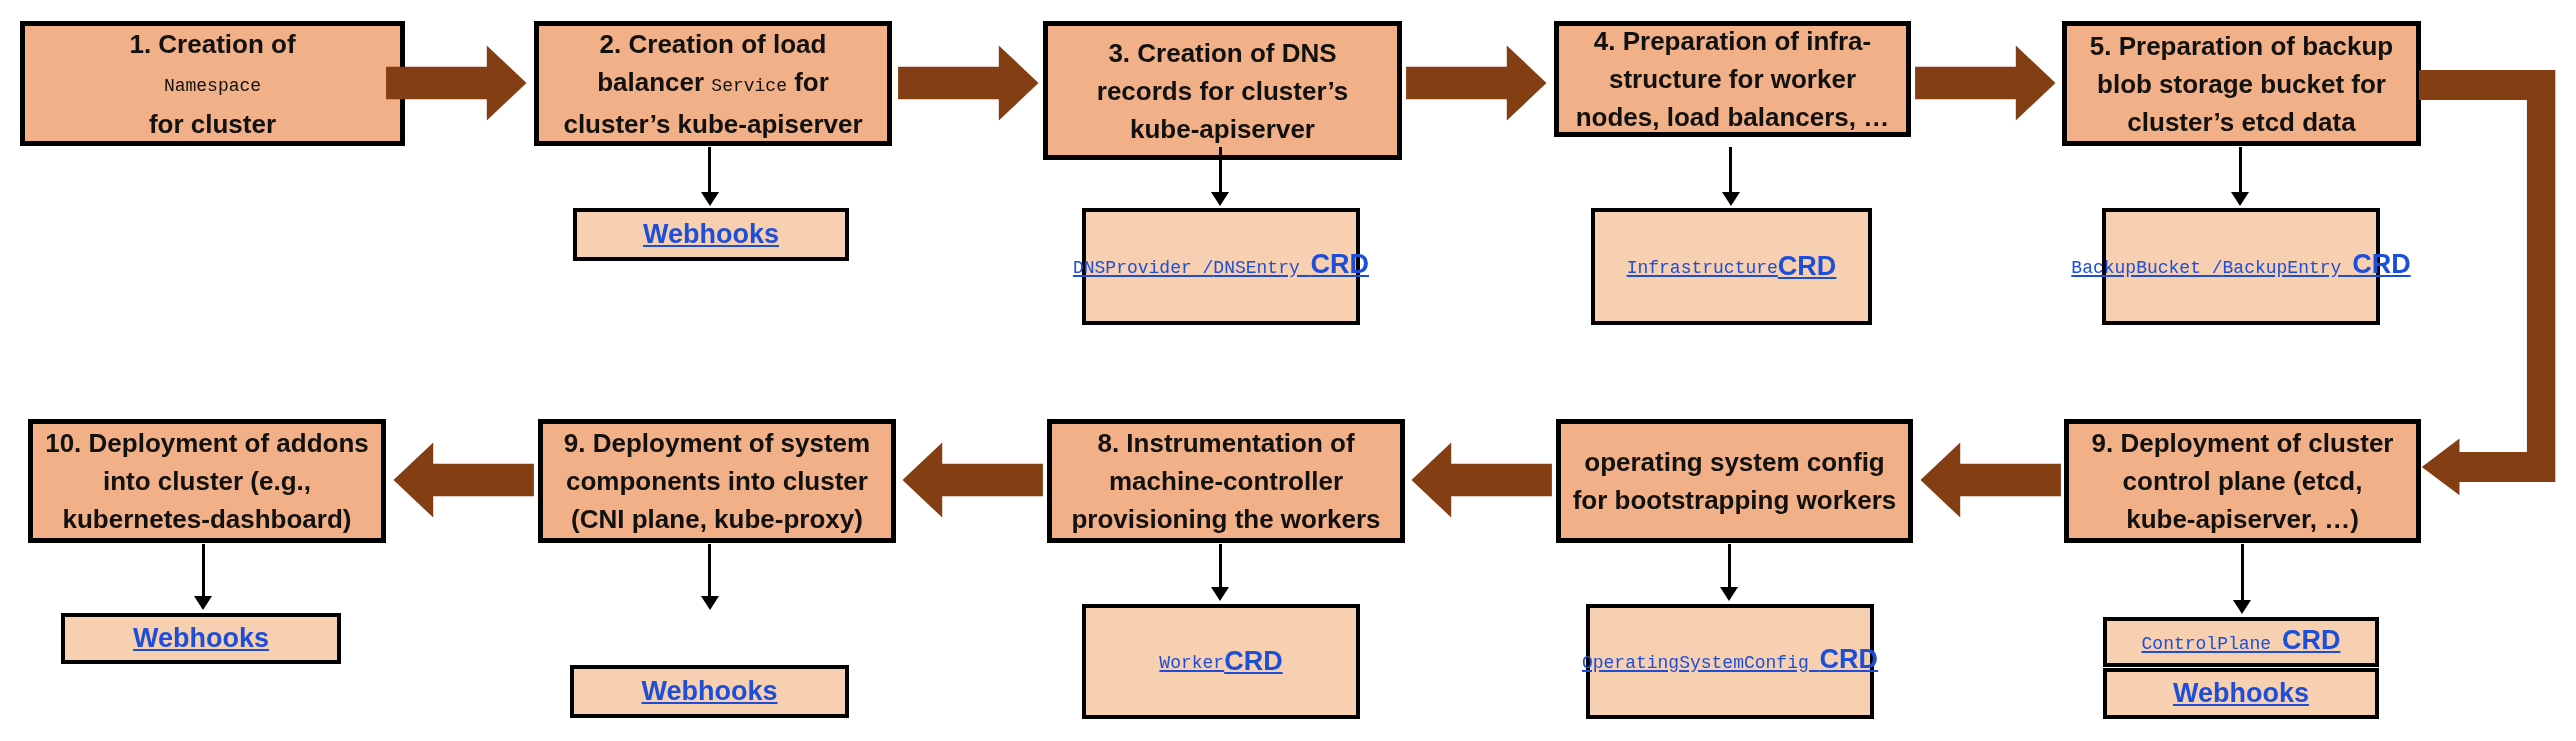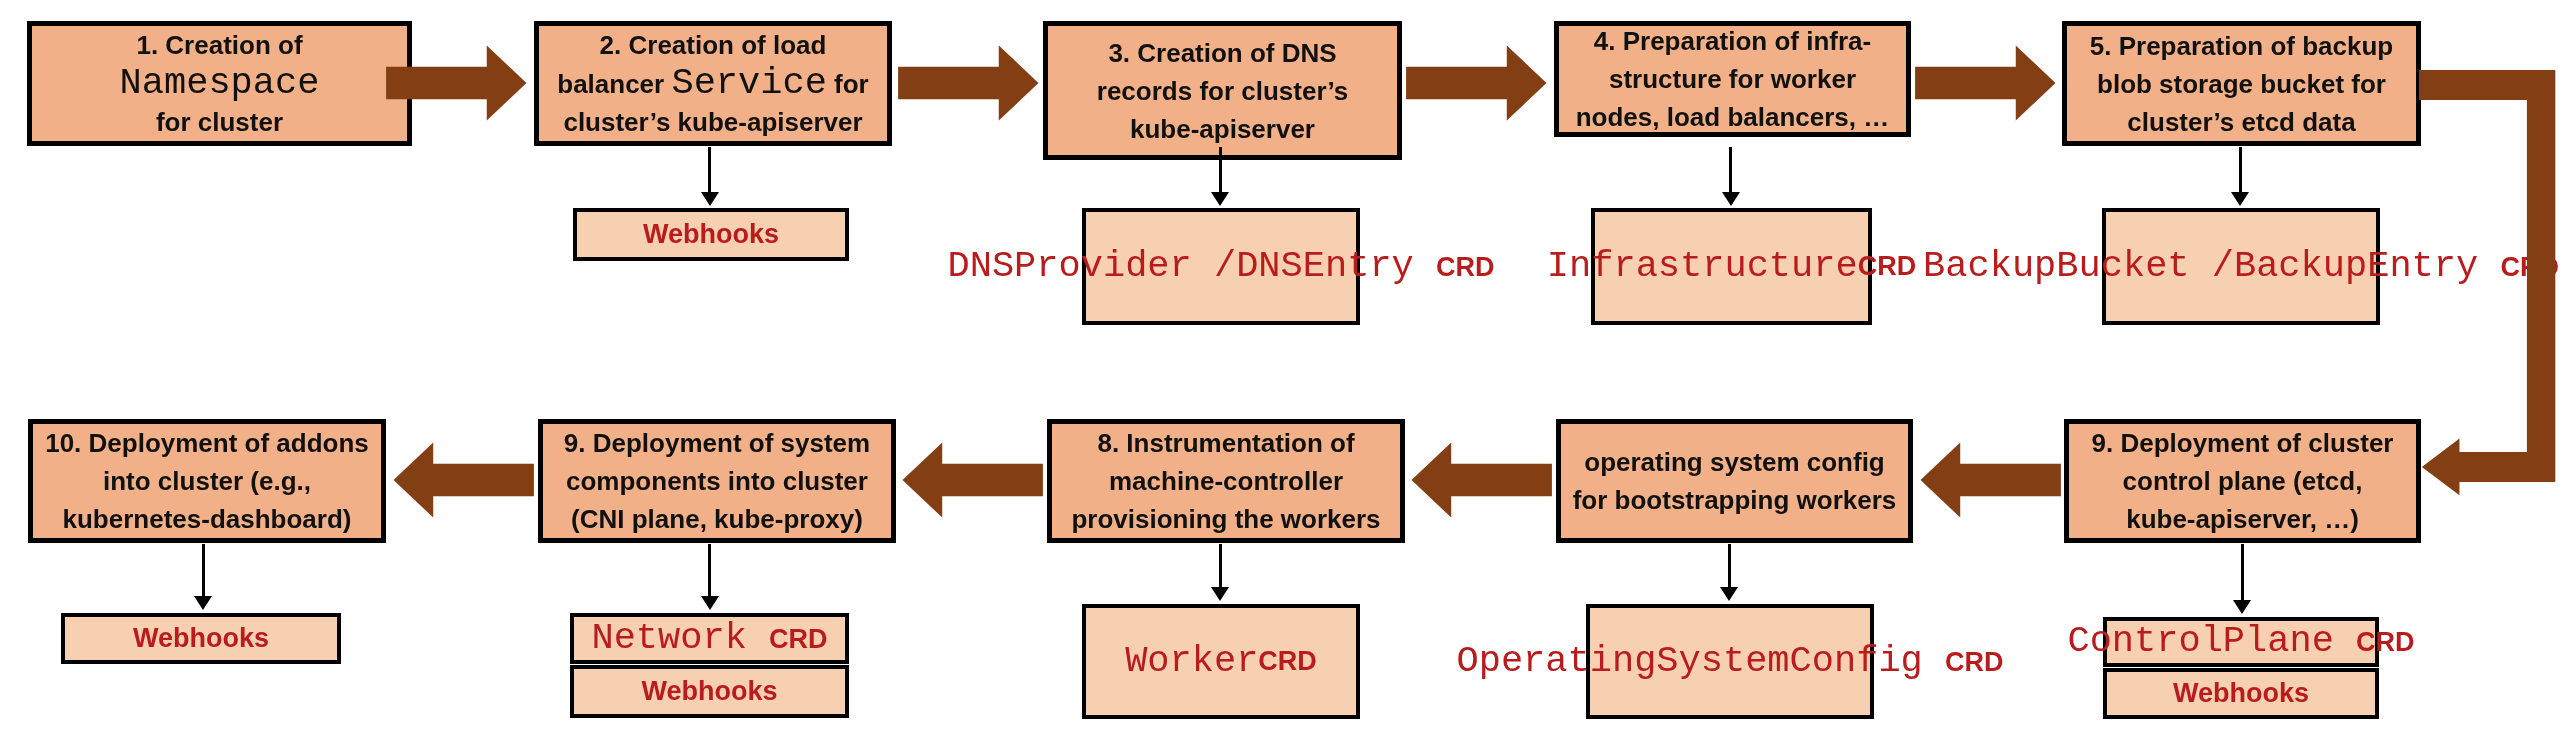--- a/index.html
+++ b/index.html
@@ -24,47 +24,47 @@
     width:100%;
   }
   
   .sbox{
     position:absolute;
     background:var(--sub-fill,#f7cfb1);
     border:4.3px solid var(--border,#000);
     box-sizing:border-box;
     display:flex;align-items:center;justify-content:center;
     text-align:center;
-    font-size:27px;font-weight:700;color:#b91c1c;line-height:43px;
+    font-size:27px;font-weight:700;color:#1d4ed8;line-height:43px;text-decoration:underline;
   }
   .tl{white-space:nowrap;}
   .mono{
     font-family:"Liberation Mono", monospace;
     font-weight:400;
-    font-size:37px;
+    font-size:18px;
   }
   .crd{font-weight:700;font-family:"Liberation Sans",sans-serif;}
   
   .conn{position:absolute;width:2.8px;background:#000;}
   .chead{
     position:absolute;width:0;height:0;
     border-left:9.3px solid transparent;
     border-right:9.3px solid transparent;
     border-top:14.2px solid #000;
   }
   
   .arrow{position:absolute;}
   .arrow polygon{fill:var(--arrow,#843e14);}
 </style>
 </head>
 <body style="background: rgb(255, 255, 255);">
 
 <div id="canvas" style="--box-fill: #f2b088; --sub-fill: #f7cfb1; --border: #000000; --arrow: #843e14;">
 
-  <div class="mbox" style="left:27px;top:21.4px;width:385px;height:125px">
+  <div class="mbox" style="left:20px;top:21.4px;width:385px;height:125px">
       <div class="title">
         <div class="tl"><span>1. Creation of</span></div>
         <div class="tl"><span class="mono">Namespace</span></div>
         <div class="tl"><span>for cluster</span></div>
       </div>
     </div>
   <div class="mbox" style="left:534px;top:21.4px;width:358px;height:125px">
       <div class="title">
         <div class="tl"><span>2. Creation of load</span></div>
         <div class="tl"><span>balancer </span><span class="mono">Service</span><span> for</span></div>
@@ -151,23 +151,20 @@
       <div class="tl"><span>Webhooks</span></div>
     </div>
   <div class="sbox" style="left:1586px;top:604px;width:288px;height:115px">
       <div class="tl"><span class="mono">OperatingSystem</span></div>
       <div class="tl"><span class="mono">Config </span><span class="crd">CRD</span></div>
     </div>
   <div class="sbox" style="left:1082px;top:604px;width:278px;height:115px">
       <div class="tl"><span class="mono">Worker</span></div>
       <div class="tl"><span class="crd">CRD</span></div>
     </div>
-  <div class="sbox" style="left:570px;top:613px;width:279px;height:51px">
-      <div class="tl"><span class="mono">Network </span><span class="crd">CRD</span></div>
-    </div>
   <div class="sbox" style="left:570px;top:665px;width:279px;height:53px">
       <div class="tl"><span>Webhooks</span></div>
     </div>
   <div class="sbox" style="left:61px;top:613px;width:280px;height:51px">
       <div class="tl"><span>Webhooks</span></div>
     </div>
 
   <div class="conn" style="left:708px;top:147px;height:46px"></div>
   <div class="chead" style="left:701px;top:192px"></div>
 

